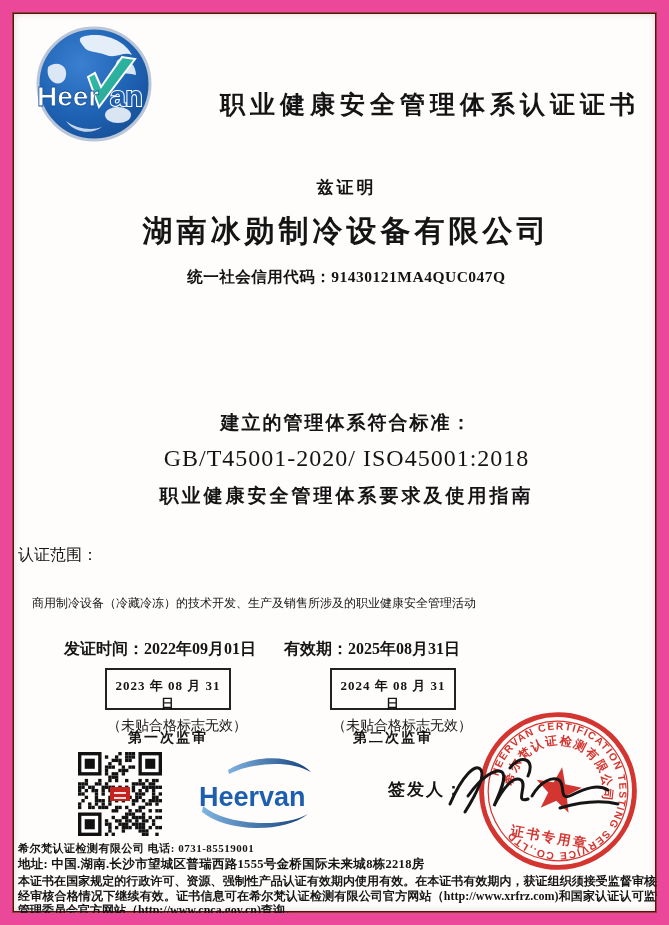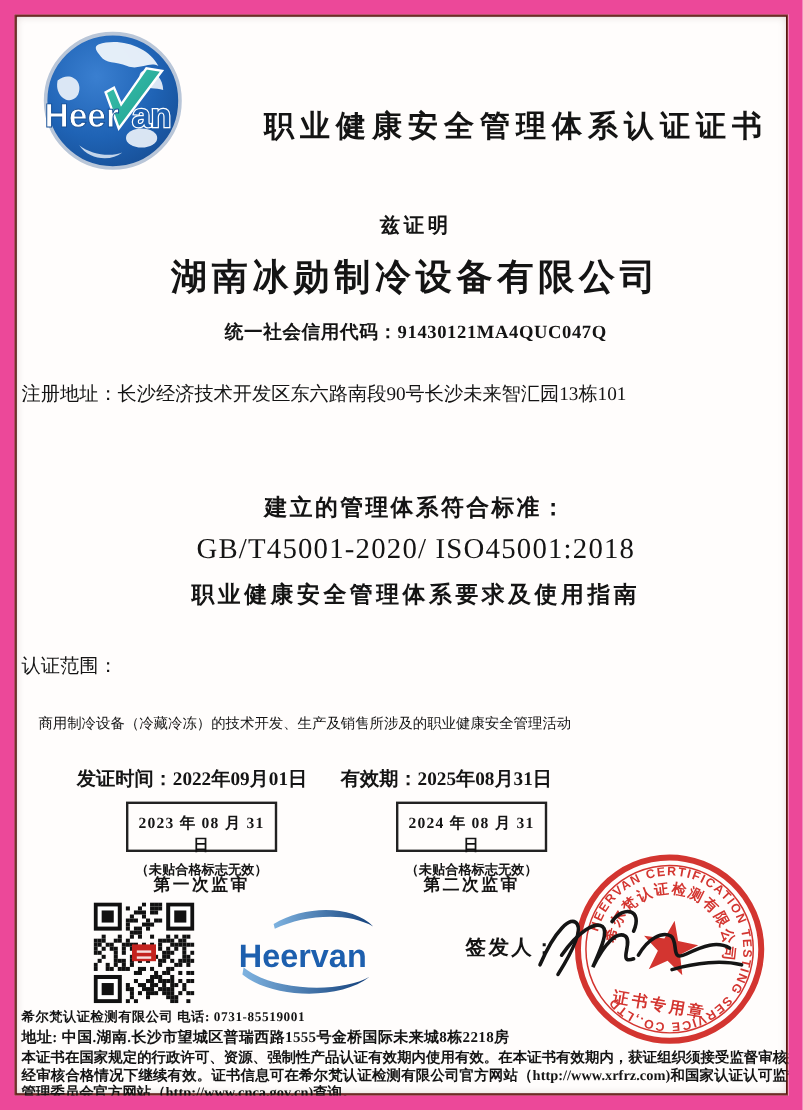--- a/index.html
+++ b/index.html
@@ -22,21 +22,21 @@
   .std-head{left:0;top:398px;width:669px;font-size:19px;font-weight:bold;letter-spacing:2px;}
   .std-code{left:0;top:433px;width:669px;font-size:24px;letter-spacing:1px;}
   .std-name{left:0;top:471px;width:669px;font-size:19px;font-weight:bold;letter-spacing:3px;}
   .scope-label{left:6px;top:533px;font-size:16px;}
   .scope-text{left:20px;top:583px;width:630px;font-size:12px;}
   .date-row{left:0;top:627px;width:669px;font-size:16px;font-weight:bold;}
   .date-issue{position:absolute;left:52px;top:0;white-space:nowrap;}
   .date-valid{position:absolute;left:272px;top:0;white-space:nowrap;}
   .survbox{top:656px;width:126px;height:42px;border:2px solid #222;padding-top:7px;text-align:center;}
   .survbox .d{font-size:13px;font-weight:bold;letter-spacing:1px;}
-  .survbox .n{font-size:11px;font-weight:bold;margin-top:4px;white-space:nowrap;}
+  .survbox .n{font-size:14px;font-weight:normal;margin-top:4px;white-space:nowrap;}
   .surv1{left:93px;} .surv2{left:318px;}
   .survcap{top:717px;width:126px;text-align:center;font-size:14px;font-weight:bold;letter-spacing:2px;}
   .cap1{left:93px;} .cap2{left:318px;}
   .qr{left:66px;top:740px;width:84px;height:84px;}
   .blogo{left:186px;top:742px;width:116px;height:80px;}
   .issuer{left:376px;top:766px;font-size:17px;font-weight:bold;letter-spacing:2px;}
   .sig{left:428px;top:740px;width:190px;height:78px;z-index:6;}
   .stamp{left:463px;top:696px;width:166px;height:166px;z-index:5;opacity:.92;transform:rotate(10deg);}
   .footer{left:6px;top:830px;width:650px;line-height:1.2;}
   .footer .f1{font-size:11px;font-weight:bold;letter-spacing:.5px;}
@@ -72,21 +72,20 @@
       <text x="5" y="81" font-family="Liberation Sans, sans-serif" font-size="28" font-weight="bold" fill="#ffffff" stroke="#174f96" stroke-width="0.8">Heer</text>
       <text x="78" y="81" font-family="Liberation Sans, sans-serif" font-size="28" font-weight="bold" fill="#1d5fae" stroke="#ffffff" stroke-width="2" paint-order="stroke">an</text>
     </svg>
   </div>
 
   <div class="abs ctr cert-title">职业健康安全管理体系认证证书</div>
   <div class="abs ctr certify">兹证明</div>
   <div class="abs ctr company">湖南冰勋制冷设备有限公司</div>
   <div class="abs ctr credit">统一社会信用代码：91430121MA4QUC047Q</div>
 
-  <div class="abs addr">注册地址：长沙经济技术开发区东六路南段90号长沙未来智汇园13栋101</div>
 
   <div class="abs ctr std-head">建立的管理体系符合标准：</div>
   <div class="abs ctr std-code">GB/T45001-2020/ ISO45001:2018</div>
   <div class="abs ctr std-name">职业健康安全管理体系要求及使用指南</div>
 
   <div class="abs scope-label">认证范围：</div>
   <div class="abs scope-text">商用制冷设备（冷藏冷冻）的技术开发、生产及销售所涉及的职业健康安全管理活动</div>
 
   <div class="abs date-row">
     <span class="date-issue">发证时间：2022年09月01日</span>

